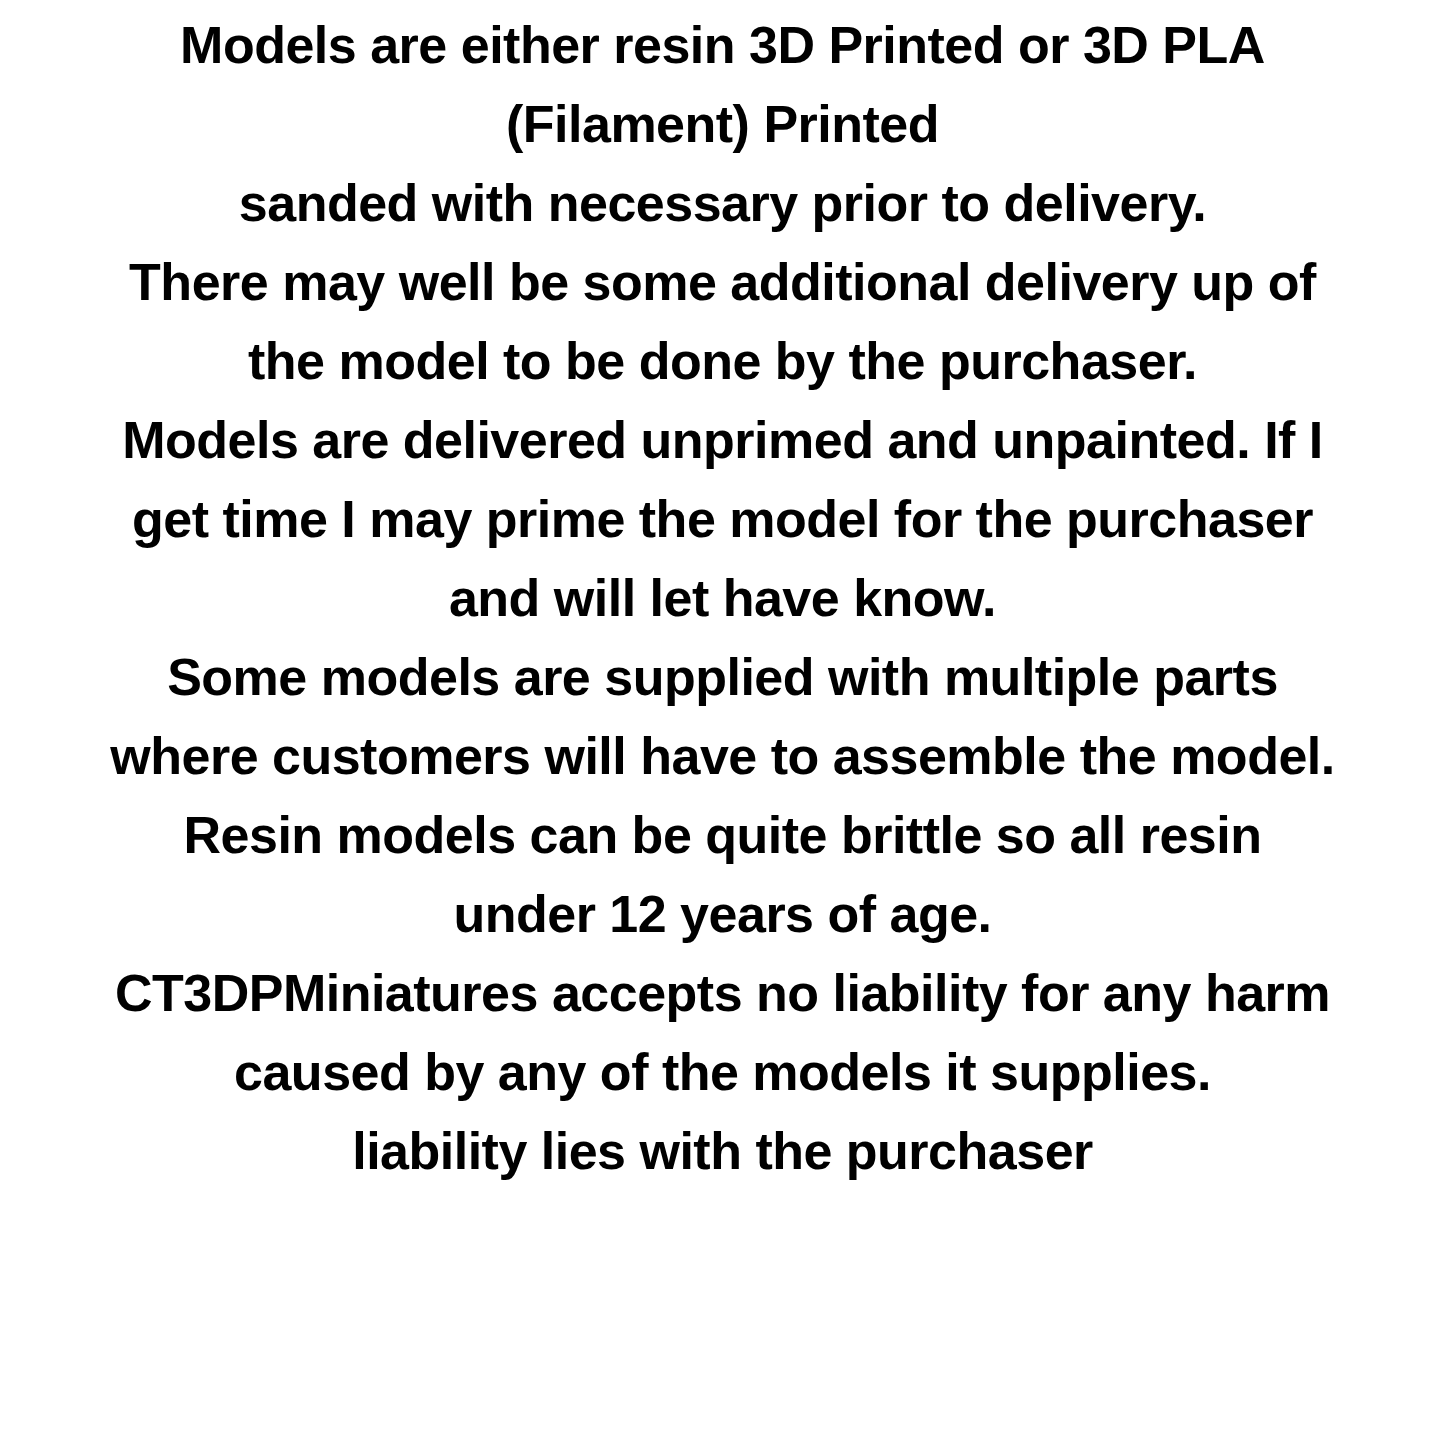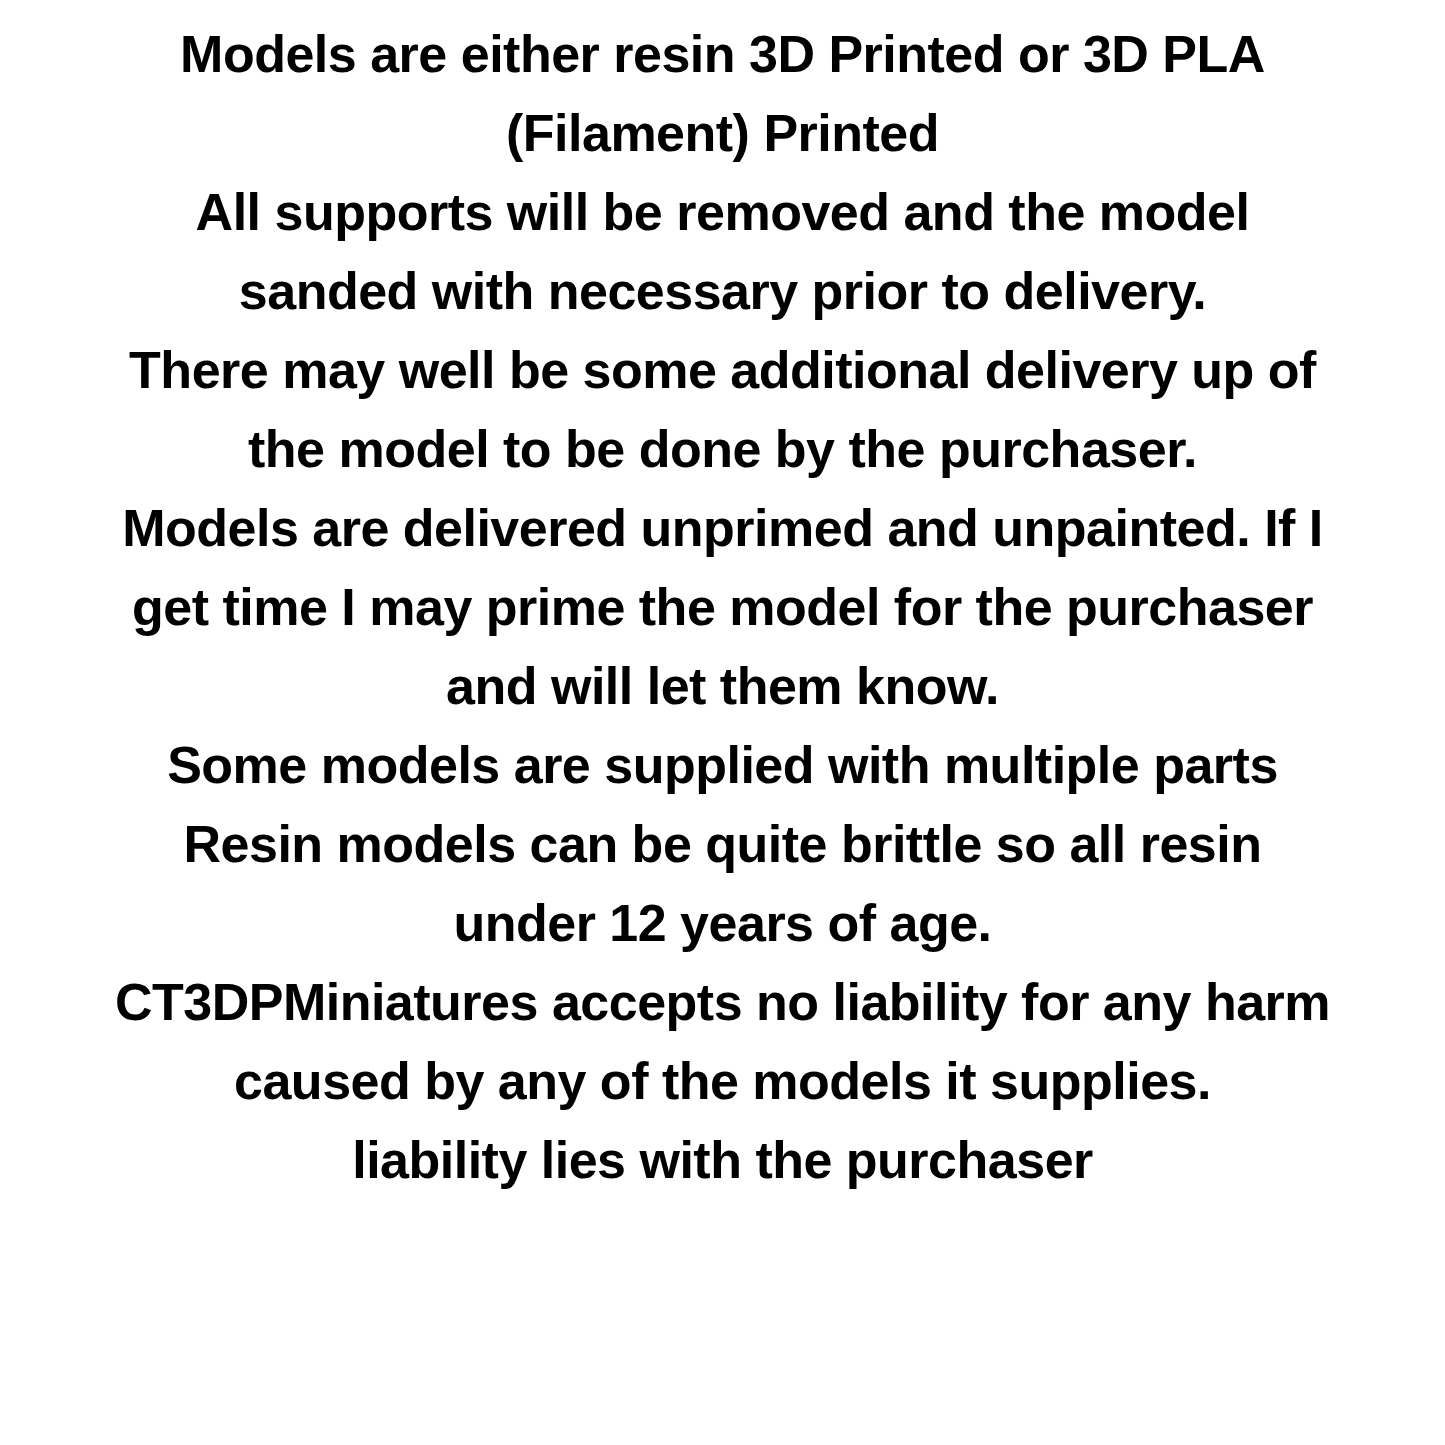--- a/index.html
+++ b/index.html
@@ -5,21 +5,21 @@
   html, body {
     margin: 0;
     padding: 0;
     background: #ffffff;
   }
   .page {
     width: 1445px;
     height: 1445px;
     background: #ffffff;
     box-sizing: border-box;
-    padding-top: 15px;
+    padding-top: 6px;
     overflow: hidden;
   }
   .disclaimer {
     width: 1445px;
     font-family: "Liberation Sans", "DejaVu Sans", sans-serif;
     font-weight: 700;
     font-size: 52px;
     line-height: 79px;
     color: #000000;
     text-align: center;
@@ -29,27 +29,27 @@
     white-space: nowrap;
   }
 </style>
 </head>
 <body>
 
 <div class="page">
   <div class="disclaimer">
     <div class="text-line">Models are either resin 3D Printed or 3D PLA</div>
     <div class="text-line">(Filament) Printed</div>
-    <div class="text-line">All supports will be removed and the model</div>
     <div class="text-line">sanded with necessary prior to delivery.</div>
     <div class="text-line">There may well be some additional delivery up of</div>
     <div class="text-line">the model to be done by the purchaser.</div>
     <div class="text-line">Models are delivered unprimed and unpainted. If I</div>
     <div class="text-line">get time I may prime the model for the purchaser</div>
-    <div class="text-line">and will let them know.</div>
+    <div class="text-line">and will let have know.</div>
     <div class="text-line">Some models are supplied with multiple parts</div>
+    <div class="text-line">where customers will have to assemble the model.</div>
     <div class="text-line">Resin models can be quite brittle so all resin</div>
     <div class="text-line">under 12 years of age.</div>
     <div class="text-line">CT3DPMiniatures accepts no liability for any harm</div>
     <div class="text-line">caused by any of the models it supplies.</div>
     <div class="text-line">liability lies with the purchaser</div>
   </div>
 </div>
 
 </body></html>

